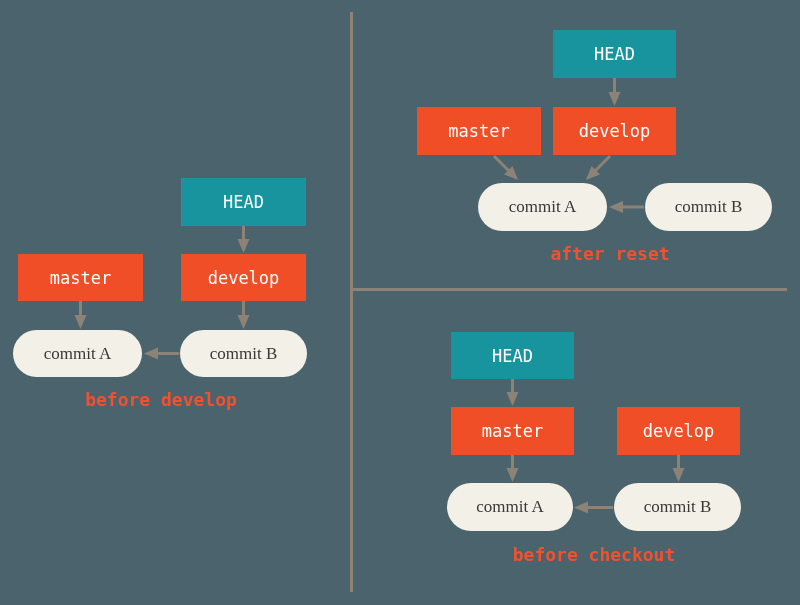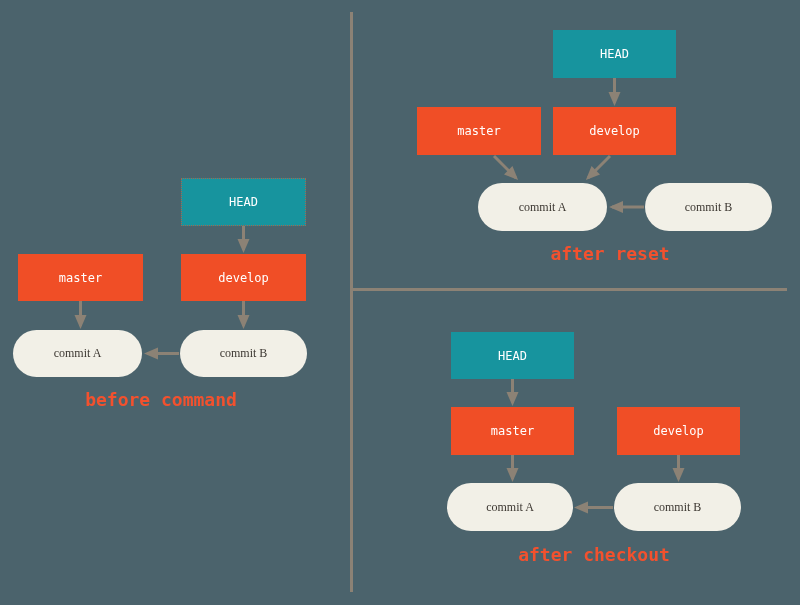--- a/index.html
+++ b/index.html
@@ -31,21 +31,21 @@
     stroke-width:3;
   }
   .arrow{
     stroke:var(--arrow,#8C8275);
     stroke-width:3;
   }
   .ah{fill:var(--arrow,#8C8275);}
   .node{
     position:absolute;
     display:flex;align-items:center;justify-content:center;
-    font-size:12px;
+    font-size:17px;
     white-space:nowrap;
     text-align:center;
   }
   .head{
     background:var(--head-fill,#17949E);
     color:var(--label-text,#fff);
   }
   .head.dotted{
     outline:1px dotted rgba(240,78,38,.65);
     outline-offset:-1px;
@@ -120,34 +120,34 @@
     <line class="arrow" x1="678.5" y1="455" x2="678.5" y2="479" marker-end="url(#ah)"></line>
     <line class="arrow" x1="613" y1="507.5" x2="577" y2="507.5" marker-end="url(#ah)"></line>
   </svg>
 
   <section>
     <div class="node head dotted p1-head">HEAD</div>
     <div class="node branch p1-master">master</div>
     <div class="node branch p1-develop">develop</div>
     <div class="node commit p1-ca">commit A</div>
     <div class="node commit p1-cb">commit B</div>
-    <div class="caption p1-cap">before command</div>
+    <div class="caption p1-cap">before develop</div>
   </section>
 
   <section>
     <div class="node head p2-head">HEAD</div>
     <div class="node branch p2-master">master</div>
     <div class="node branch p2-develop">develop</div>
     <div class="node commit p2-ca">commit A</div>
     <div class="node commit p2-cb">commit B</div>
     <div class="caption p2-cap">after reset</div>
   </section>
 
   <section>
     <div class="node head p3-head">HEAD</div>
     <div class="node branch p3-master">master</div>
     <div class="node branch p3-develop">develop</div>
     <div class="node commit p3-ca">commit A</div>
     <div class="node commit p3-cb">commit B</div>
-    <div class="caption p3-cap">after checkout</div>
+    <div class="caption p3-cap">before checkout</div>
   </section>
 
 </div>
 
 </body></html>

